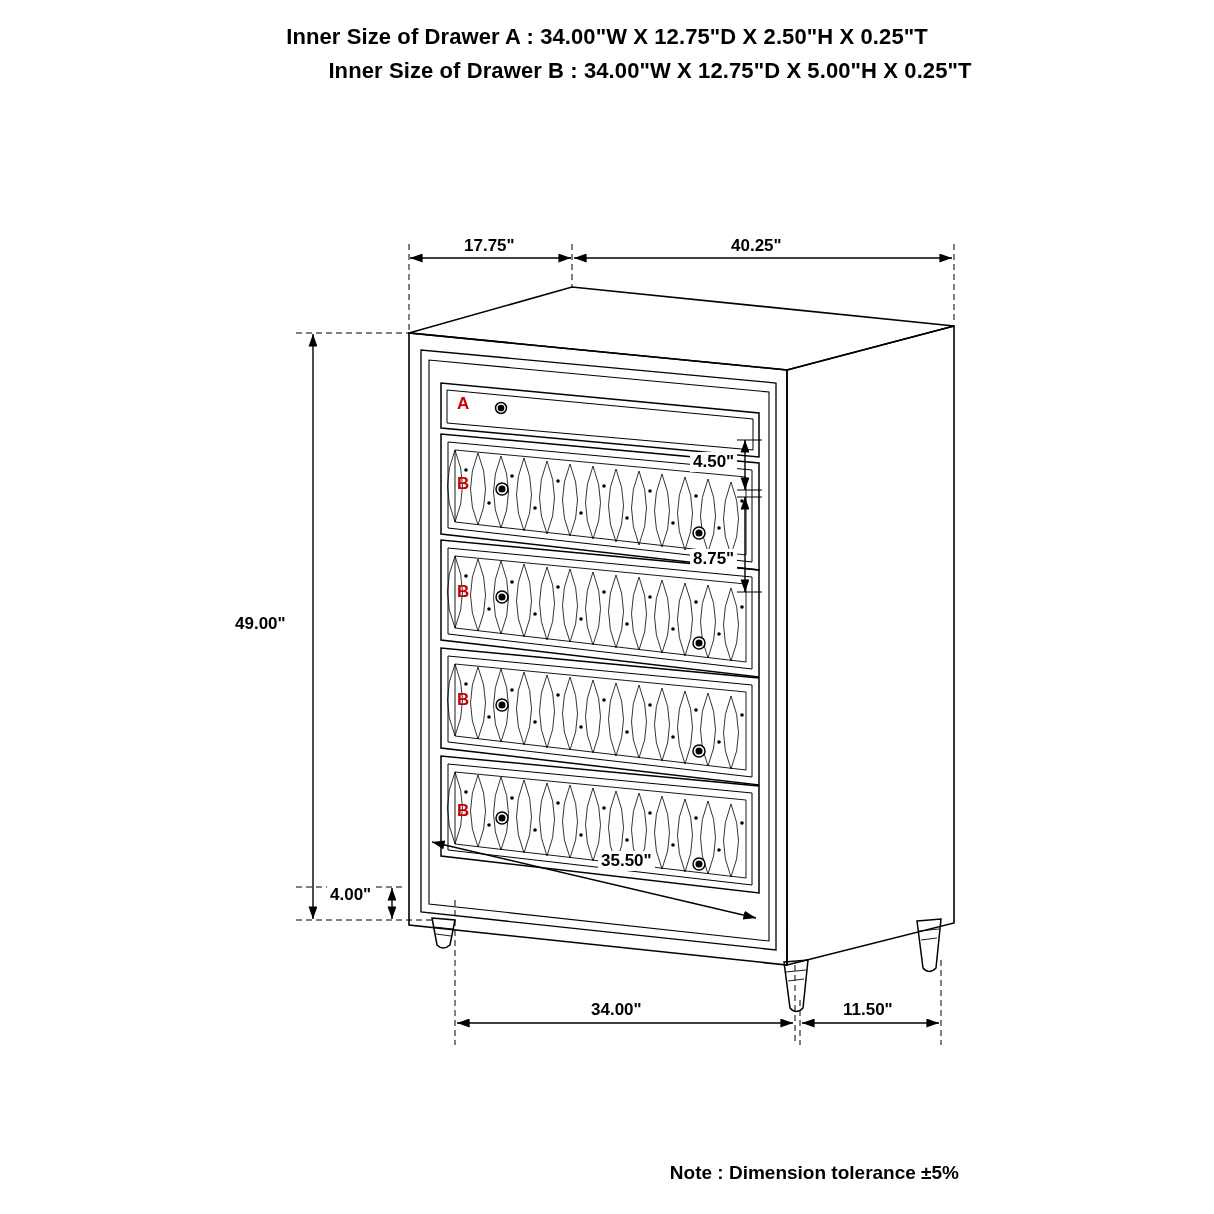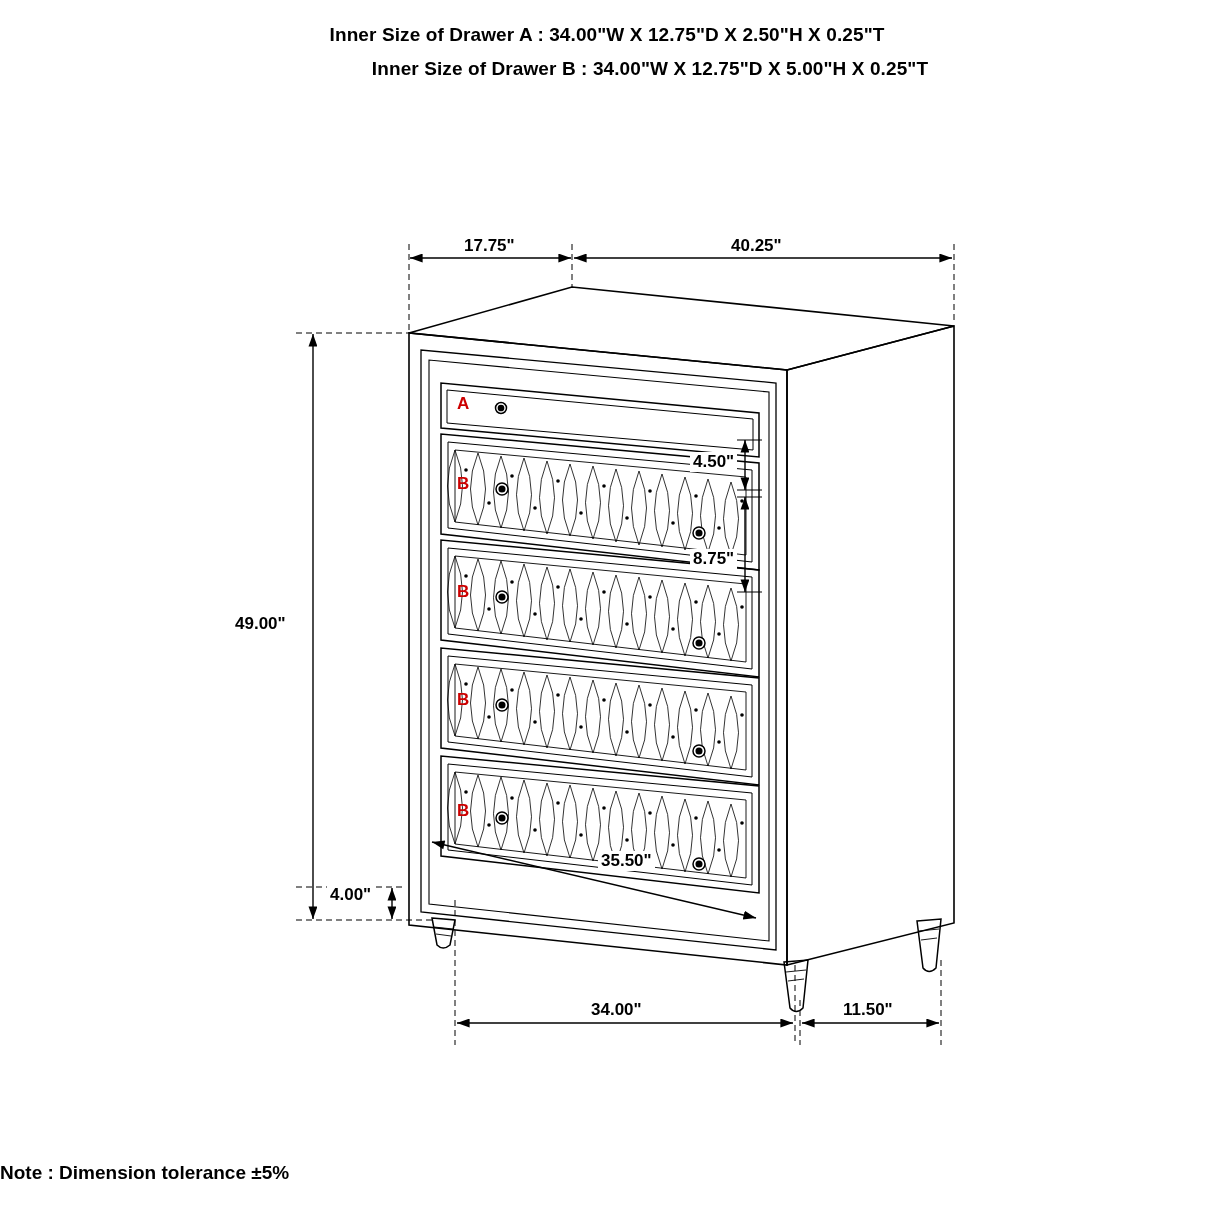--- a/index.html
+++ b/index.html
@@ -20,31 +20,31 @@
     left: 0; top: 0;
     width: 1214px;
     height: 1214px;
   }
   .hdr {
     position: absolute;
     left: 0;
     width: 1214px;
     text-align: center;
     font-weight: bold;
-    font-size: 19px;
+    font-size: 22px;
     letter-spacing: 0.1px;
   }
   #hdr1 { top: 24px; }
   #hdr2 { top: 58px; margin-left: 43px; }
   .note {
     position: absolute;
     left: 0;
     top: 1162px;
     width: 959px;
-    text-align: left;
+    text-align: right;
     font-weight: bold;
     font-size: 19px;
   }
   .dimlabel {
     position: absolute;
     font-weight: bold;
     font-size: 17px;
     white-space: nowrap;
     background: #ffffff;
     padding: 0 3px;

